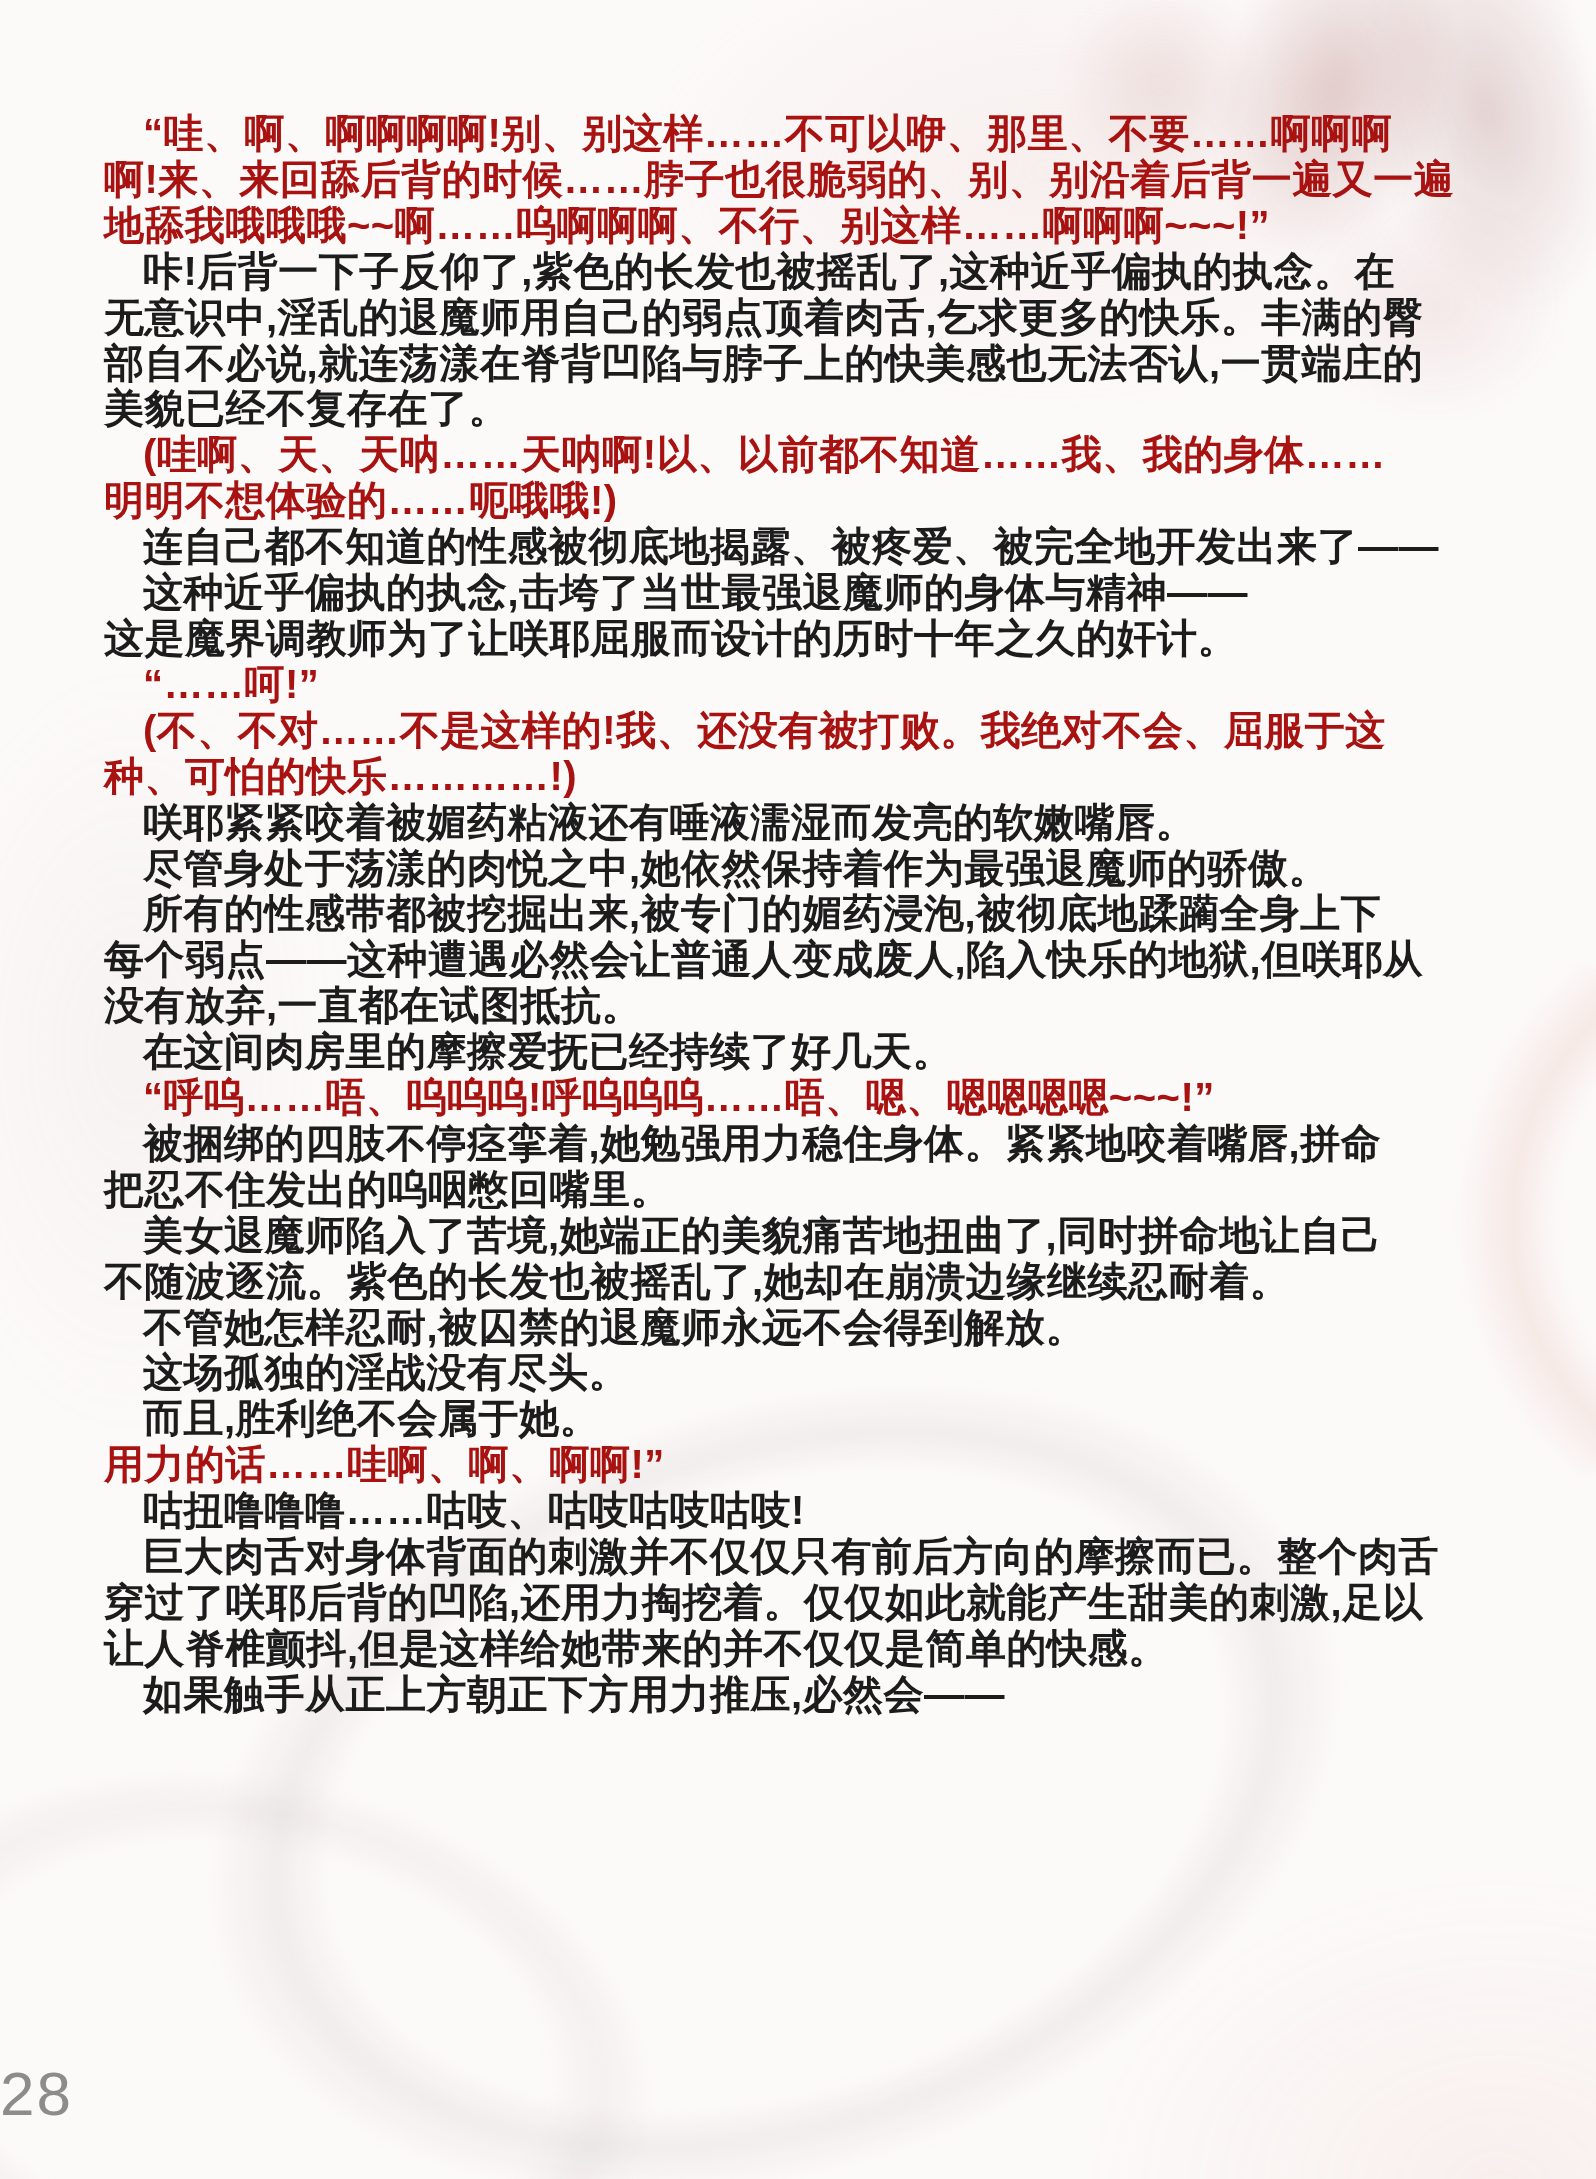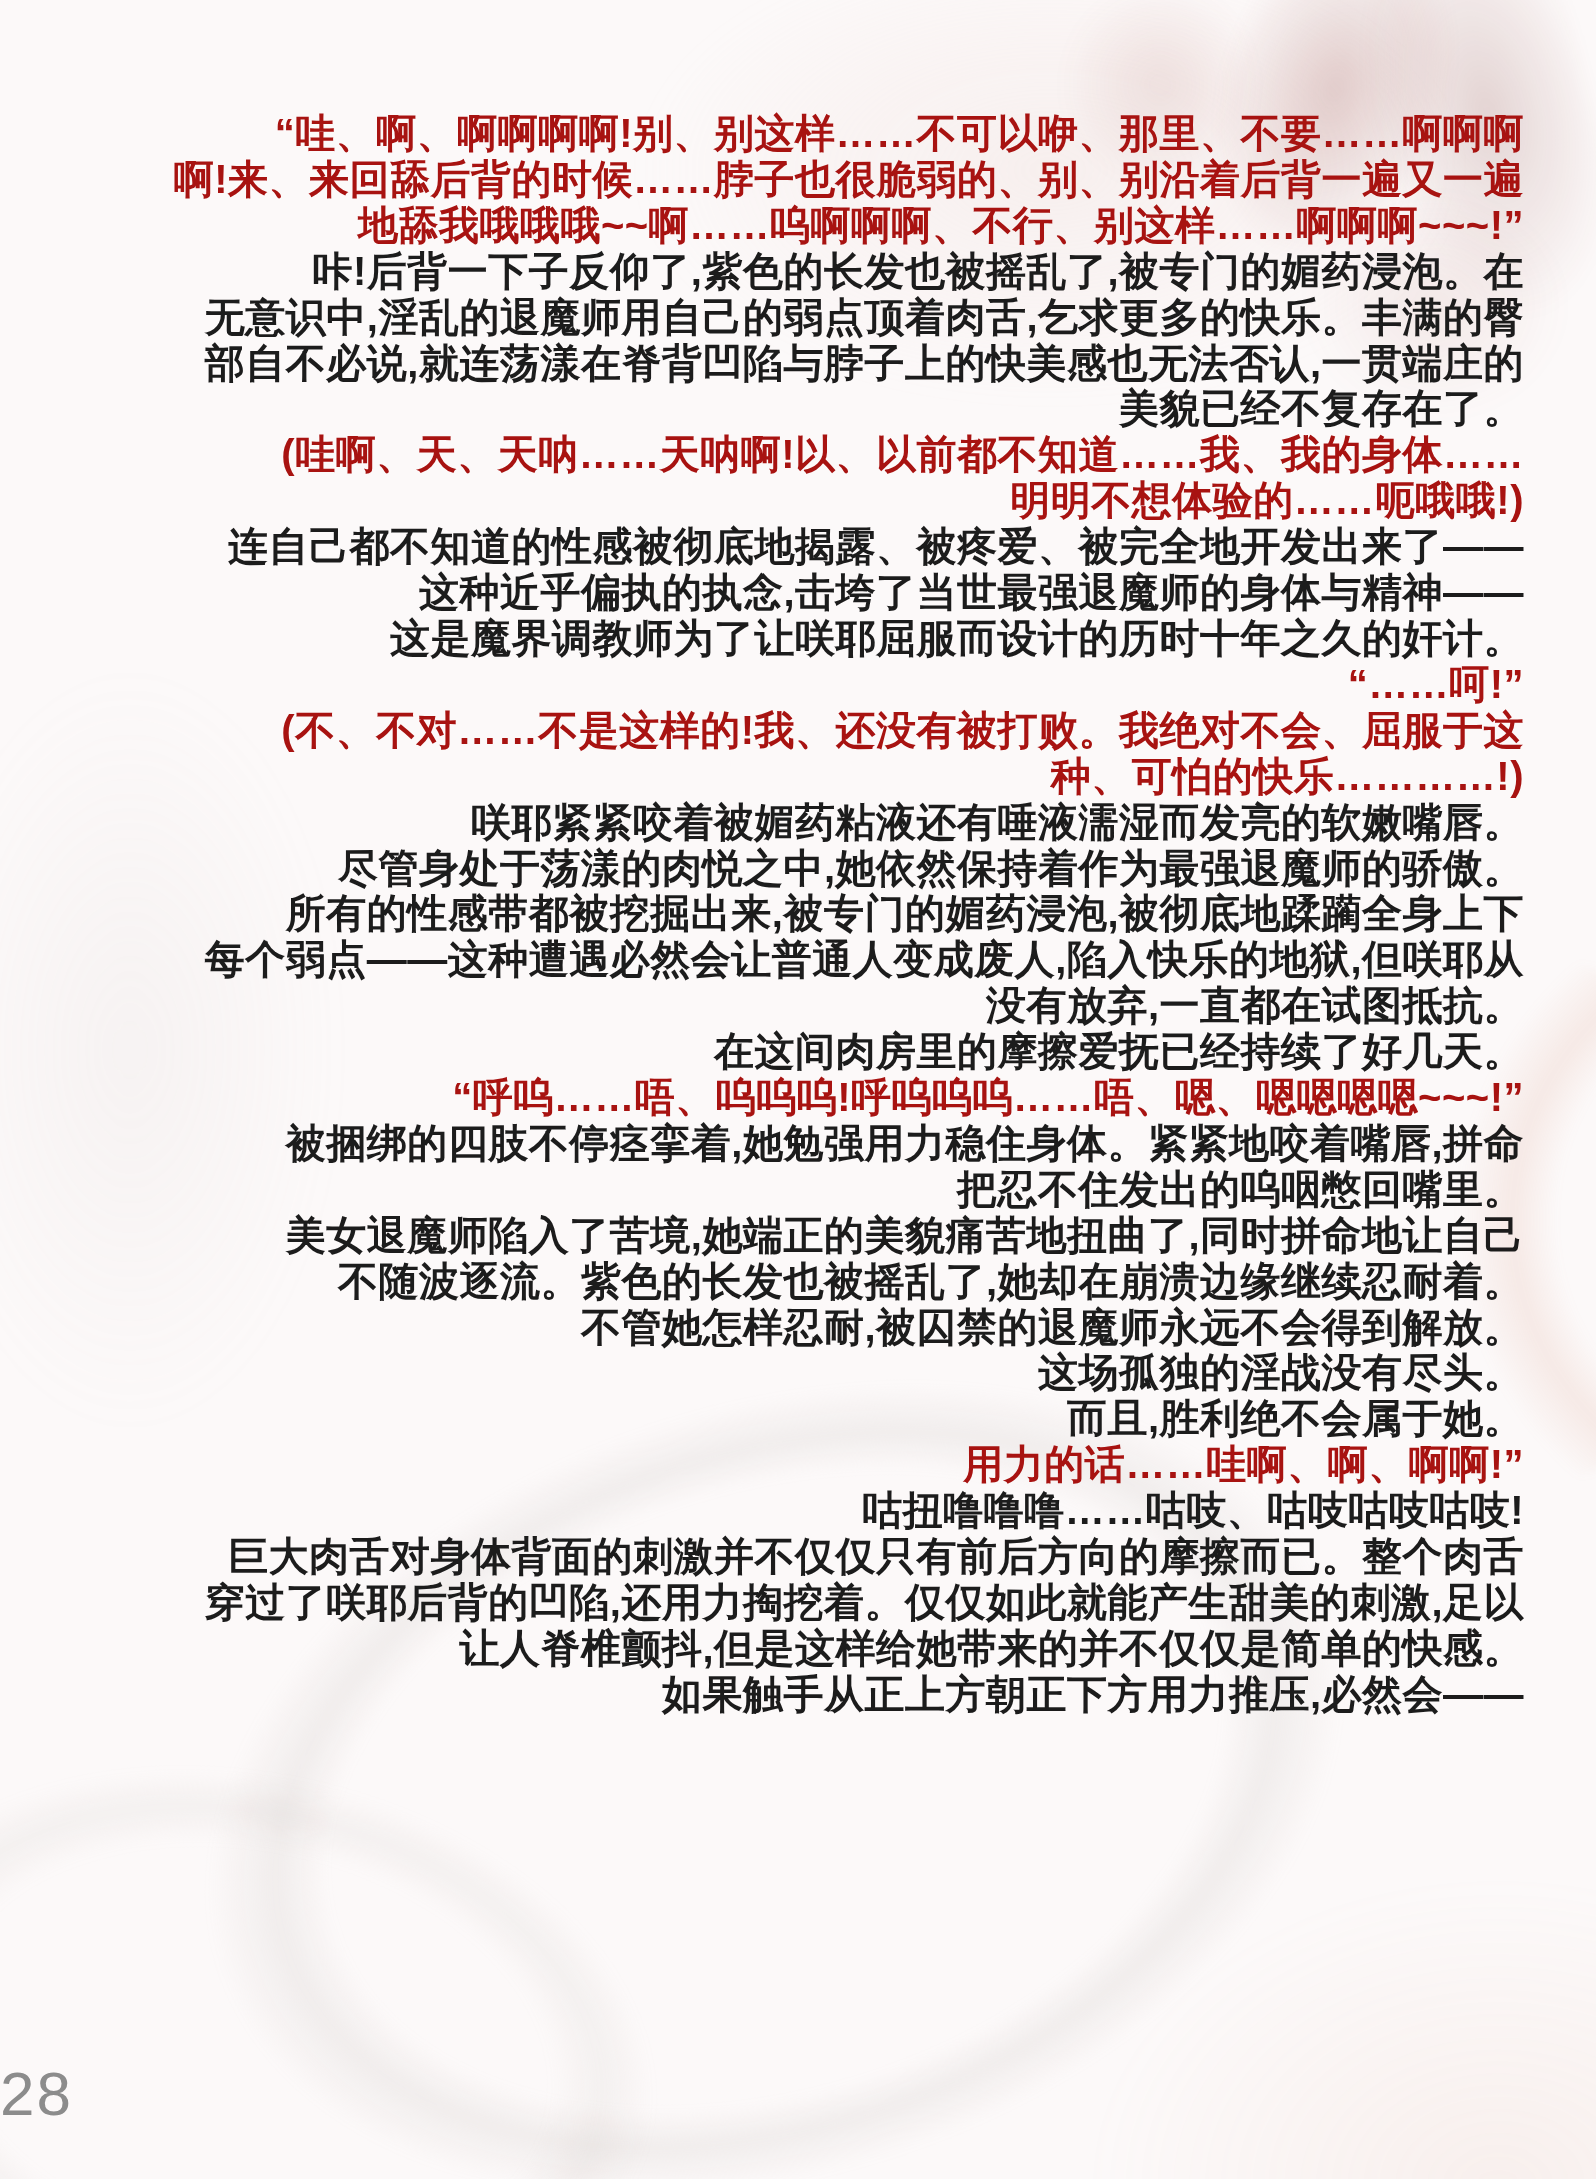--- a/index.html
+++ b/index.html
@@ -33,21 +33,21 @@
       filter:blur(7px);transform:rotate(12deg);}
   .d8{left:1050px;top:1850px;width:640px;height:420px;
       background:radial-gradient(ellipse at 70% 80%,rgba(215,160,135,0.10),transparent 65%);filter:blur(10px);}
   .d9{left:600px;top:-80px;width:900px;height:500px;
       background:radial-gradient(ellipse,rgba(235,210,205,0.25),transparent 65%);filter:blur(12px);}
   .d10{left:-120px;top:600px;width:500px;height:900px;
       background:radial-gradient(ellipse,rgba(200,190,188,0.10),transparent 60%);filter:blur(14px);}
 
   
   .text-block{
-    position:absolute;left:104px;top:111px;width:1420px;text-align:right;
+    position:absolute;left:104px;top:111px;width:1420px;
   }
   .line{
     font-size:40px;
     line-height:45.9px;
     letter-spacing:0.5px;
     font-weight:600;
     white-space:nowrap;
   }
   .line.indent{padding-left:39px;}
   .line.red{color:var(--red,#a81311);}
@@ -75,21 +75,21 @@
   <div class="deco d5"></div>
   <div class="deco d10"></div>
   <div class="deco d6"></div>
   <div class="deco d7"></div>
   <div class="deco d8"></div>
 
   <main class="text-block">
       <div class="line red indent">“哇、啊、啊啊啊啊!别、别这样……不可以咿、那里、不要……啊啊啊</div>
       <div class="line red">啊!来、来回舔后背的时候……脖子也很脆弱的、别、别沿着后背一遍又一遍</div>
       <div class="line red">地舔我哦哦哦~~啊……呜啊啊啊、不行、别这样……啊啊啊~~~!”</div>
-      <div class="line black indent">咔!后背一下子反仰了,紫色的长发也被摇乱了,被专门的媚药浸泡。在</div>
+      <div class="line black indent">咔!后背一下子反仰了,紫色的长发也被摇乱了,这种近乎偏执的执念。在</div>
       <div class="line black">无意识中,淫乱的退魔师用自己的弱点顶着肉舌,乞求更多的快乐。丰满的臀</div>
       <div class="line black">部自不必说,就连荡漾在脊背凹陷与脖子上的快美感也无法否认,一贯端庄的</div>
       <div class="line black">美貌已经不复存在了。</div>
       <div class="line red indent">(哇啊、天、天呐……天呐啊!以、以前都不知道……我、我的身体……</div>
       <div class="line red">明明不想体验的……呃哦哦!)</div>
       <div class="line black indent">连自己都不知道的性感被彻底地揭露、被疼爱、被完全地开发出来了——</div>
       <div class="line black indent">这种近乎偏执的执念,击垮了当世最强退魔师的身体与精神——</div>
       <div class="line black">这是魔界调教师为了让咲耶屈服而设计的历时十年之久的奸计。</div>
       <div class="line red indent">“……呵!”</div>
       <div class="line red indent">(不、不对……不是这样的!我、还没有被打败。我绝对不会、屈服于这</div>

